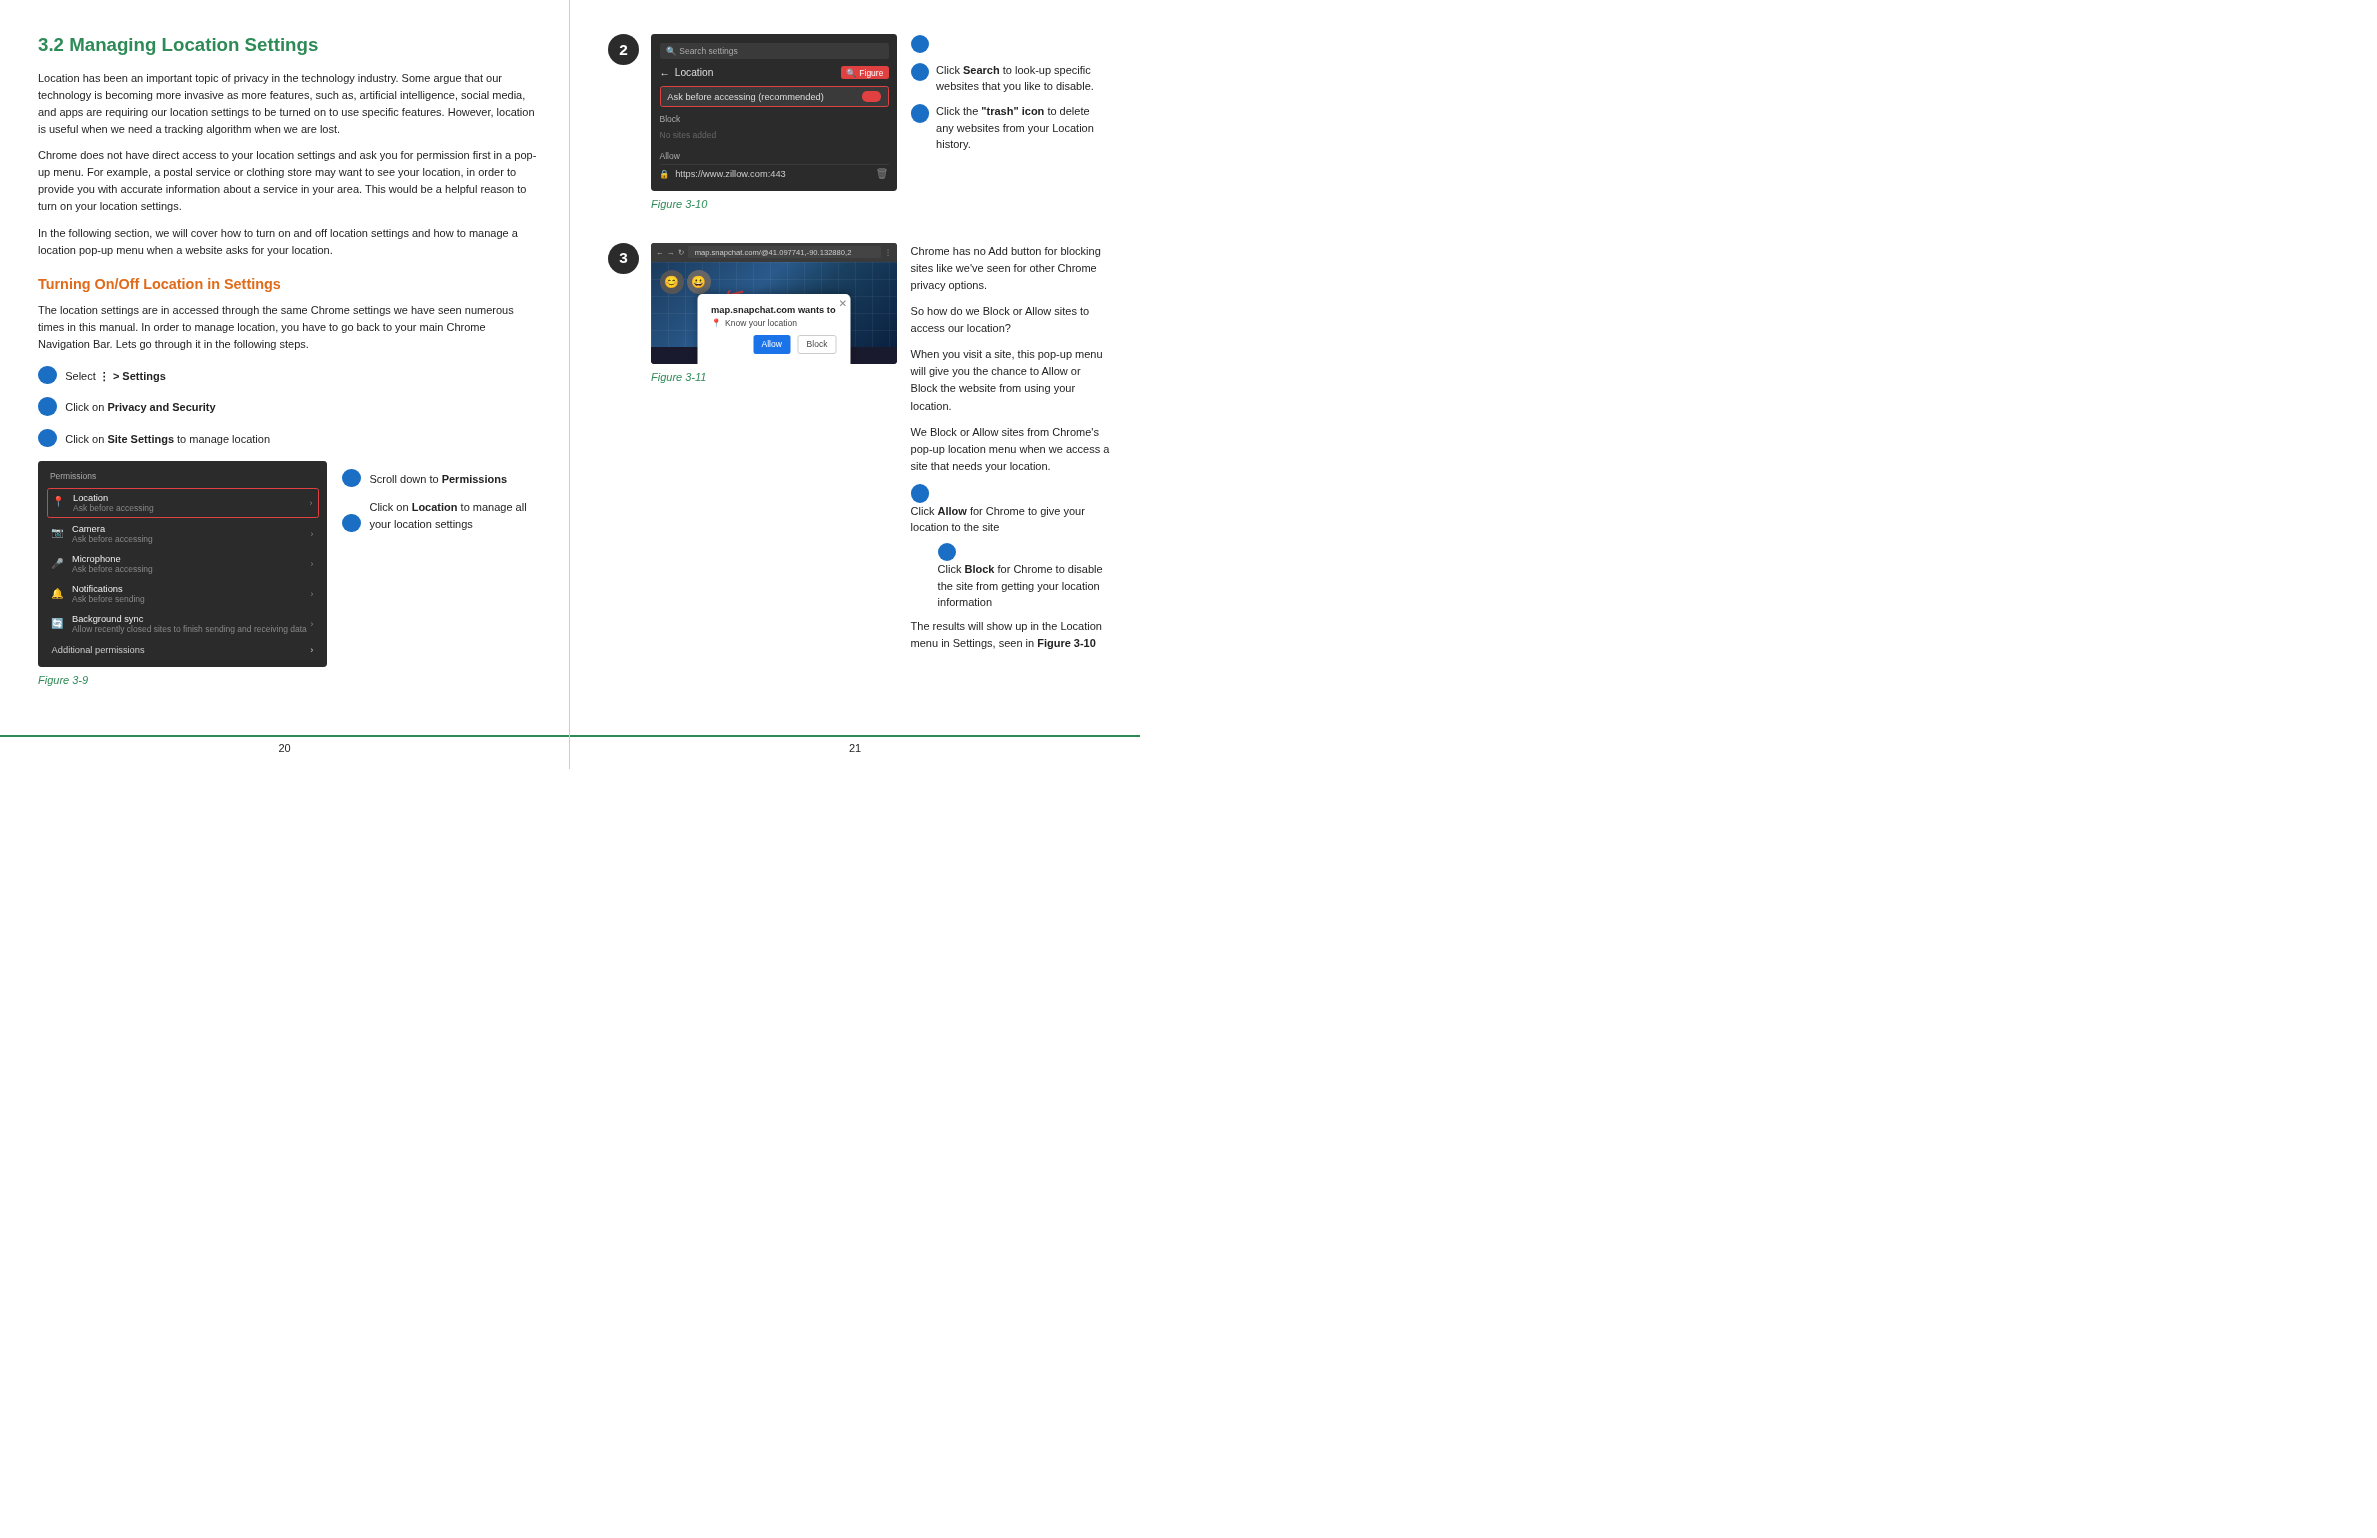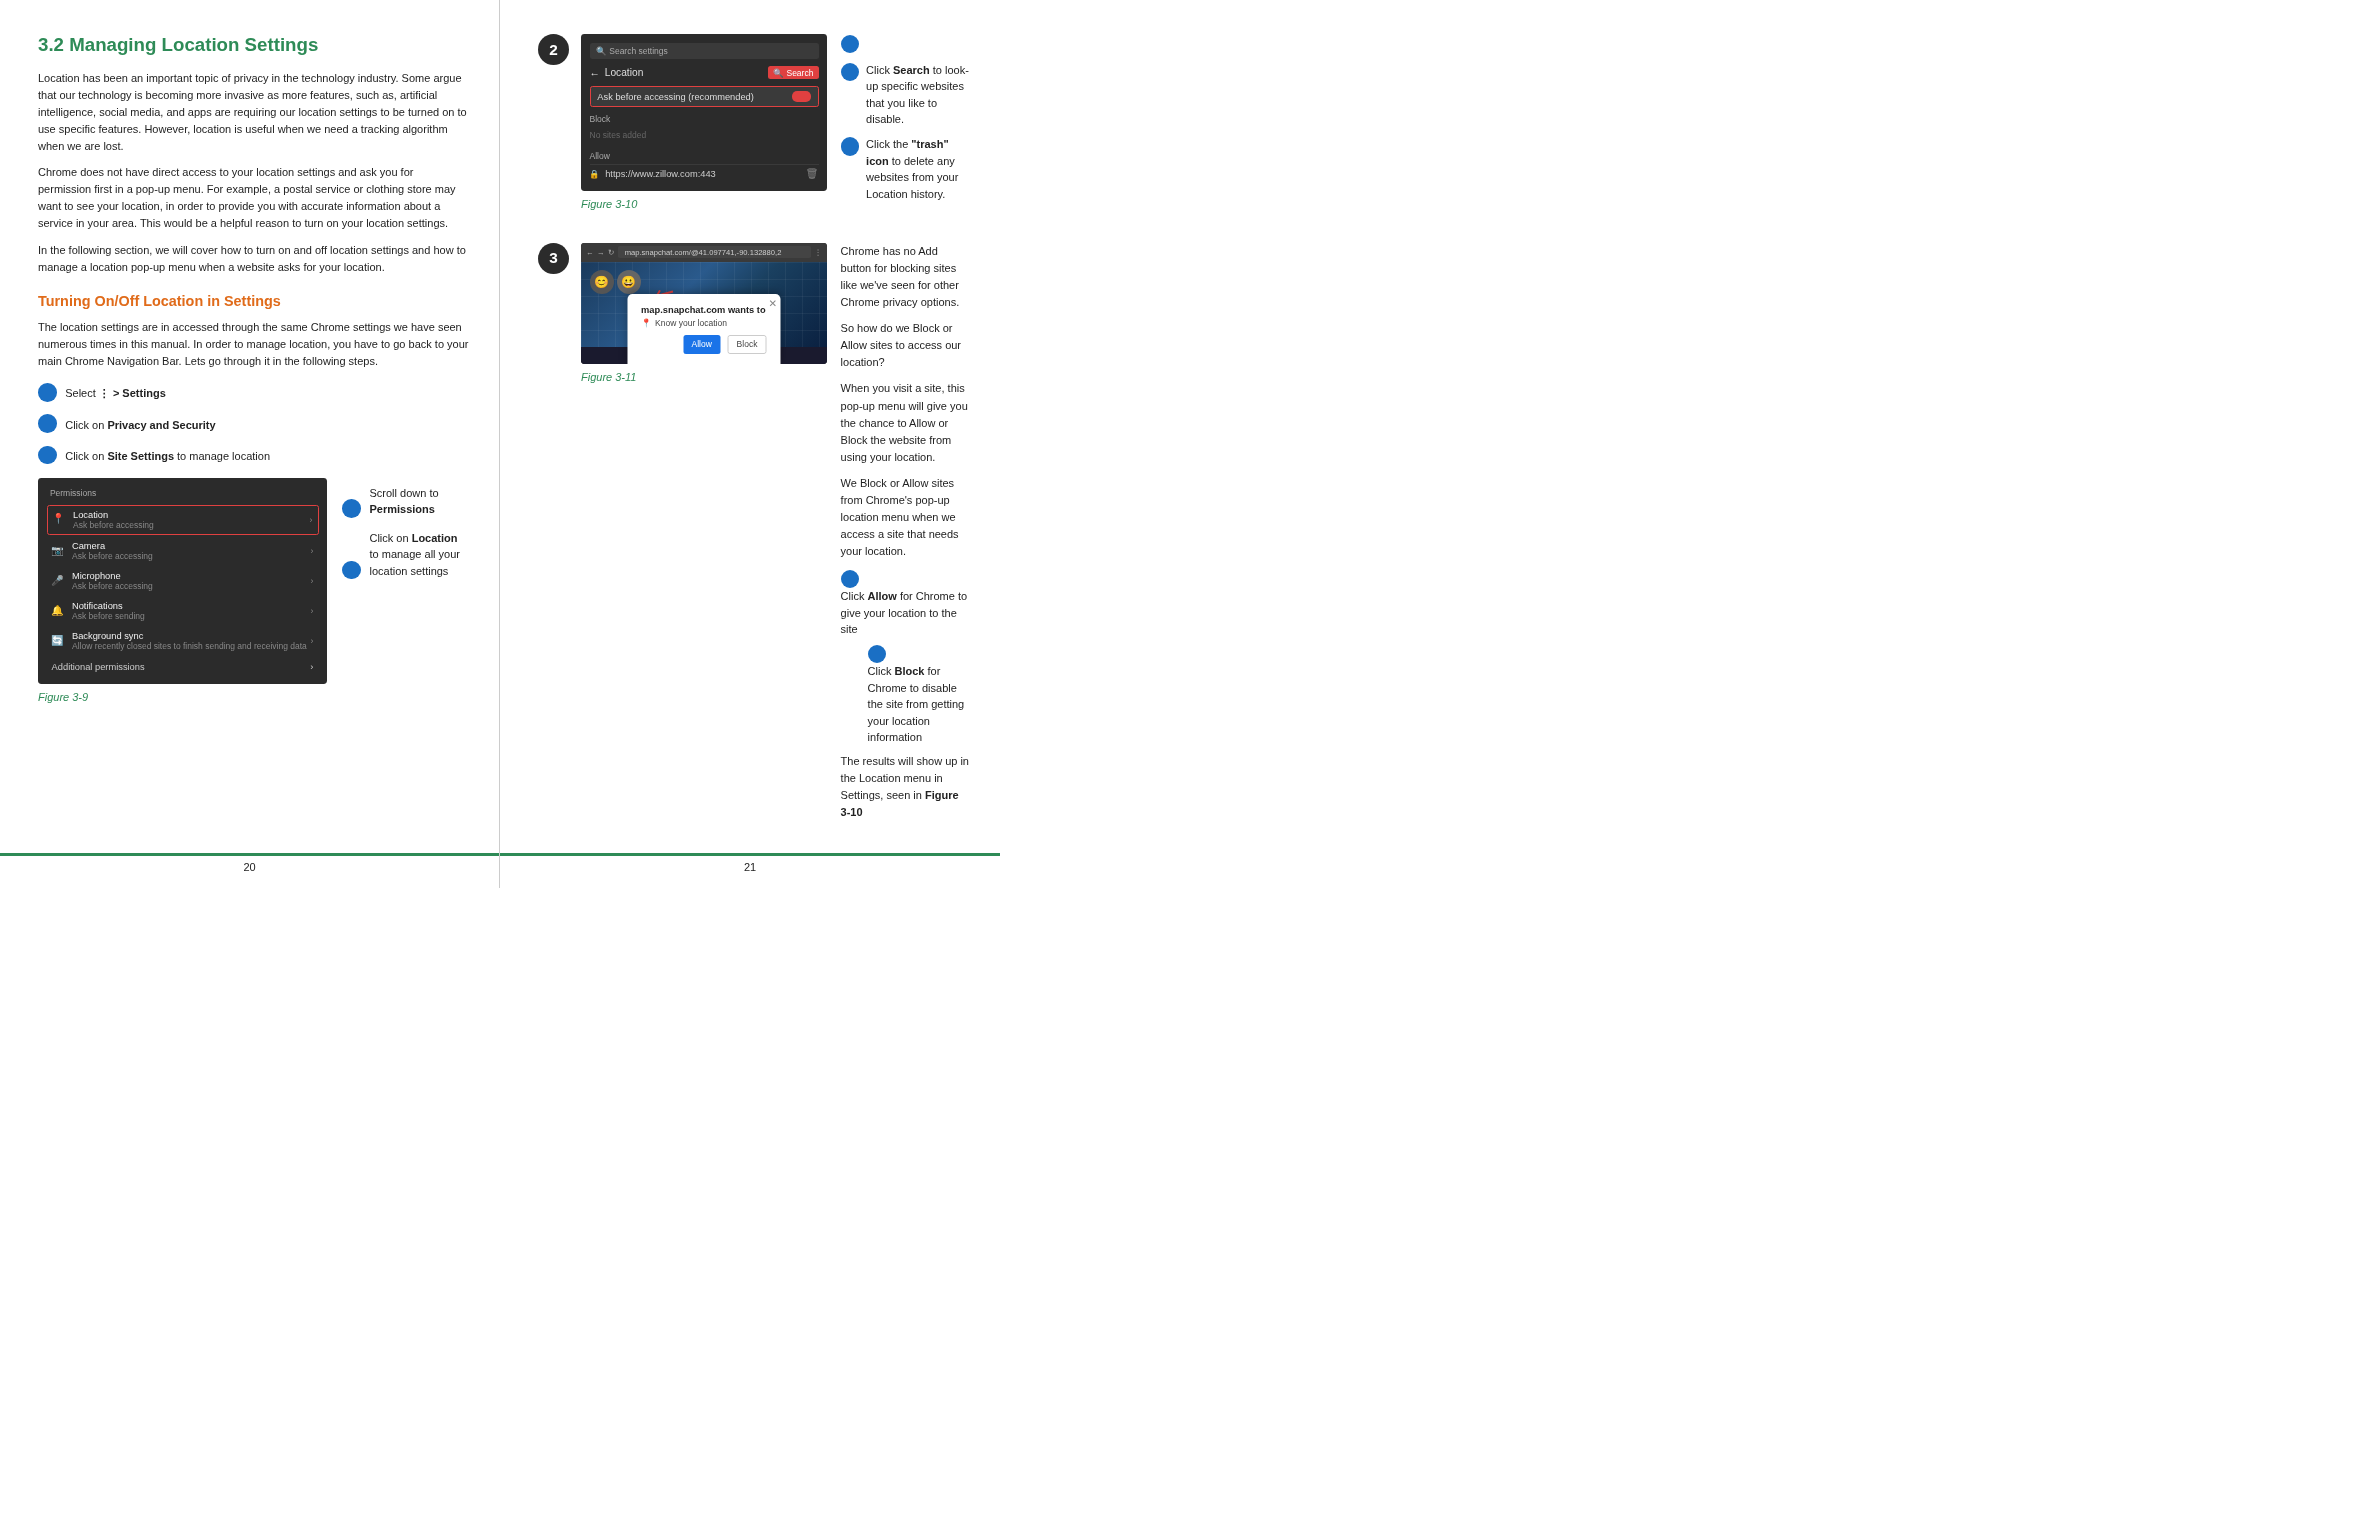--- a/index.html
+++ b/index.html
@@ -6,21 +6,21 @@
     body {
       font-family: Arial, sans-serif;
       font-size: 11px;
       background: #fff;
       color: #222;
       display: flex;
       width: 1189px;
       min-height: 769px;
     }
     .page {
-      width: 500px;
+      width: 570px;
       padding: 34px 30px 34px 38px;
       border-right: 0.8px solid #ccc;
       position: relative;
     }
     .page.right {
       border-right: none;
     }
     h1.section-title {
       color: #2e8b57;
       font-size: 18.7px;
@@ -521,21 +521,21 @@
       <div class="section-fig">
 
         <div class="fig3-10">
           <div class="search-bar">
             🔍 Search settings
           </div>
           <div class="loc-header">
             <span>←</span>
             <span>Location</span>
             <span style="margin-left:auto;">
-              <span class="search-input-mock">🔍 Search</span>
+              <span class="search-input-mock">🔍 Figure</span>
             </span>
           </div>
           <div class="ask-before">
             <span>Ask before accessing (recommended)</span>
             <span class="toggle"></span>
           </div>
           <div class="block-section">Block</div>
           <div class="no-sites">No sites added</div>
           <div class="allow-section">Allow</div>
           <div class="site-row">

